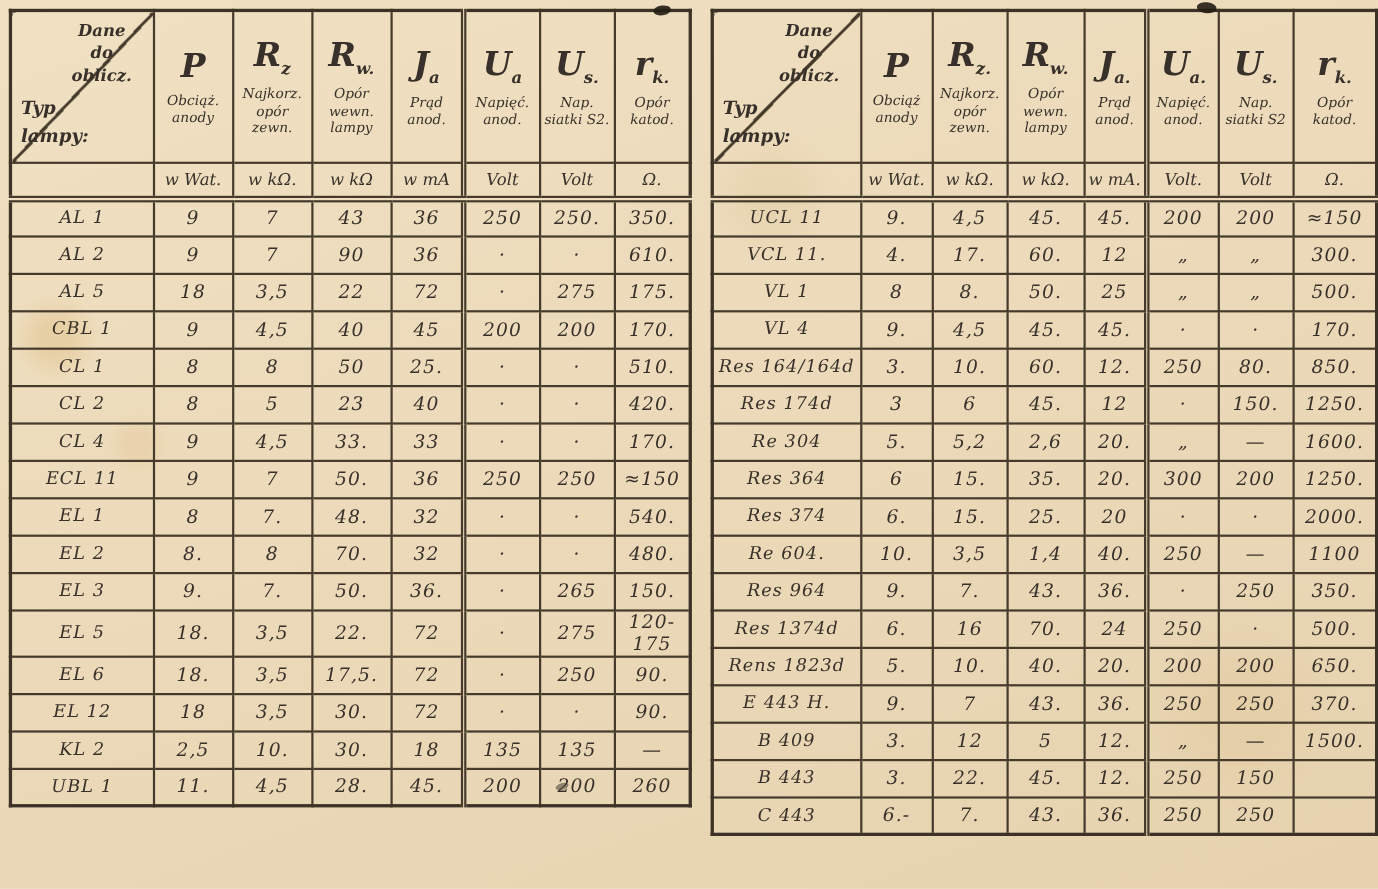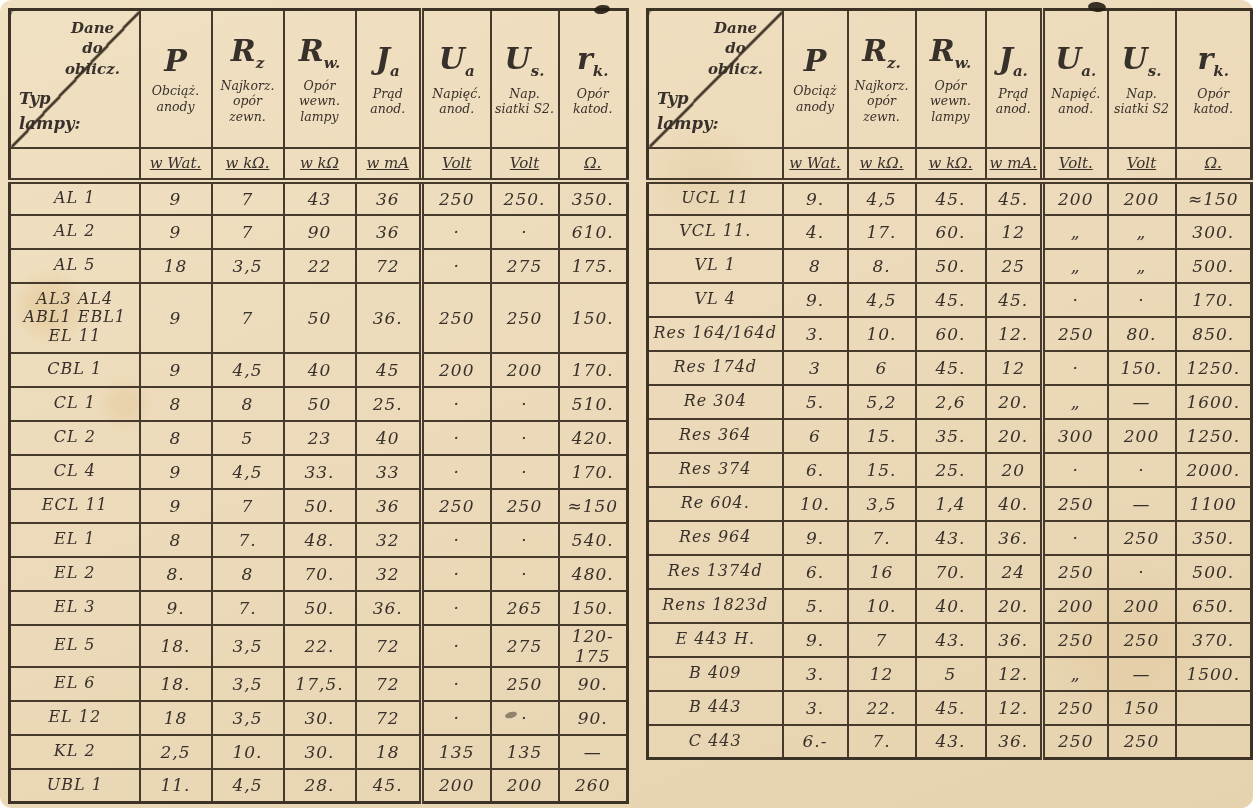--- a/index.html
+++ b/index.html
@@ -10,21 +10,20 @@
     background-color:#ecdaba;
     background-image:
       radial-gradient(circle at 4% 38%, rgba(209,160,80,.22) 0 14px, rgba(209,160,80,0) 40px),
       radial-gradient(circle at 10% 50%, rgba(209,160,80,.15) 0 10px, rgba(209,160,80,0) 30px),
       radial-gradient(circle at 56% 22%, rgba(190,150,80,.10) 0 18px, rgba(190,150,80,0) 60px),
       radial-gradient(circle at 90% 80%, rgba(200,160,90,.10) 0 30px, rgba(200,160,90,0) 90px),
       linear-gradient(160deg, #f0e1c2 0%, #ecdaba 45%, #e6d2ae 100%);
     font-family:"DejaVu Serif", serif;
     font-style:italic;
     color:#38302a;
-    border-radius:12px;
   }
   table.sheet{
     position:absolute;
     border-collapse:collapse;
     table-layout:fixed;
     background:transparent;
   }
   table.left{left:8px;top:8px;width:618px;}
   table.right{left:646px;top:8px;width:604px;}
   .sheet th,.sheet td{
@@ -33,21 +32,21 @@
     text-align:center;
     vertical-align:middle;
     overflow:hidden;
   }
   .sheet{border:3px solid #3c3226;}
   
   .sheet tr > *:nth-child(6){border-left:5px double #453a2c;}
   
   .sheet thead tr:first-child{height:138px;}
   .sheet thead tr.units{height:33px;}
-  .sheet thead tr.units td, .sheet thead tr.units th{border-bottom:6px double #453a2c;text-decoration:underline;}
+  .sheet thead tr.units td, .sheet thead tr.units th{border-bottom:6px double #453a2c;}
   .sheet tbody tr{height:34px;}
   .sheet tbody tr.tall{height:70px;}
   
   table.left col:nth-child(1){width:130px;}
   table.left col:nth-child(2){width:72px;}
   table.left col:nth-child(3){width:72px;}
   table.left col:nth-child(4){width:72px;}
   table.left col:nth-child(5){width:66px;}
   table.left col:nth-child(6){width:69px;}
   table.left col:nth-child(7){width:68px;}
@@ -184,32 +183,20 @@
         <tr>
           <td class="type">AL 5</td>
           <td class="val">18</td>
           <td class="val">3,5</td>
           <td class="val">22</td>
           <td class="val">72</td>
           <td class="val">·</td>
           <td class="val">275</td>
           <td class="val">175.</td>
         </tr>
-        <tr class="tall">
-          <td class="type">AL3  AL4
-ABL1 EBL1
-EL 11</td>
-          <td class="val">9</td>
-          <td class="val">7</td>
-          <td class="val">50</td>
-          <td class="val">36.</td>
-          <td class="val">250</td>
-          <td class="val">250</td>
-          <td class="val">150.</td>
-        </tr>
         <tr>
           <td class="type">CBL 1</td>
           <td class="val">9</td>
           <td class="val">4,5</td>
           <td class="val">40</td>
           <td class="val">45</td>
           <td class="val">200</td>
           <td class="val">200</td>
           <td class="val">170.</td>
         </tr>

